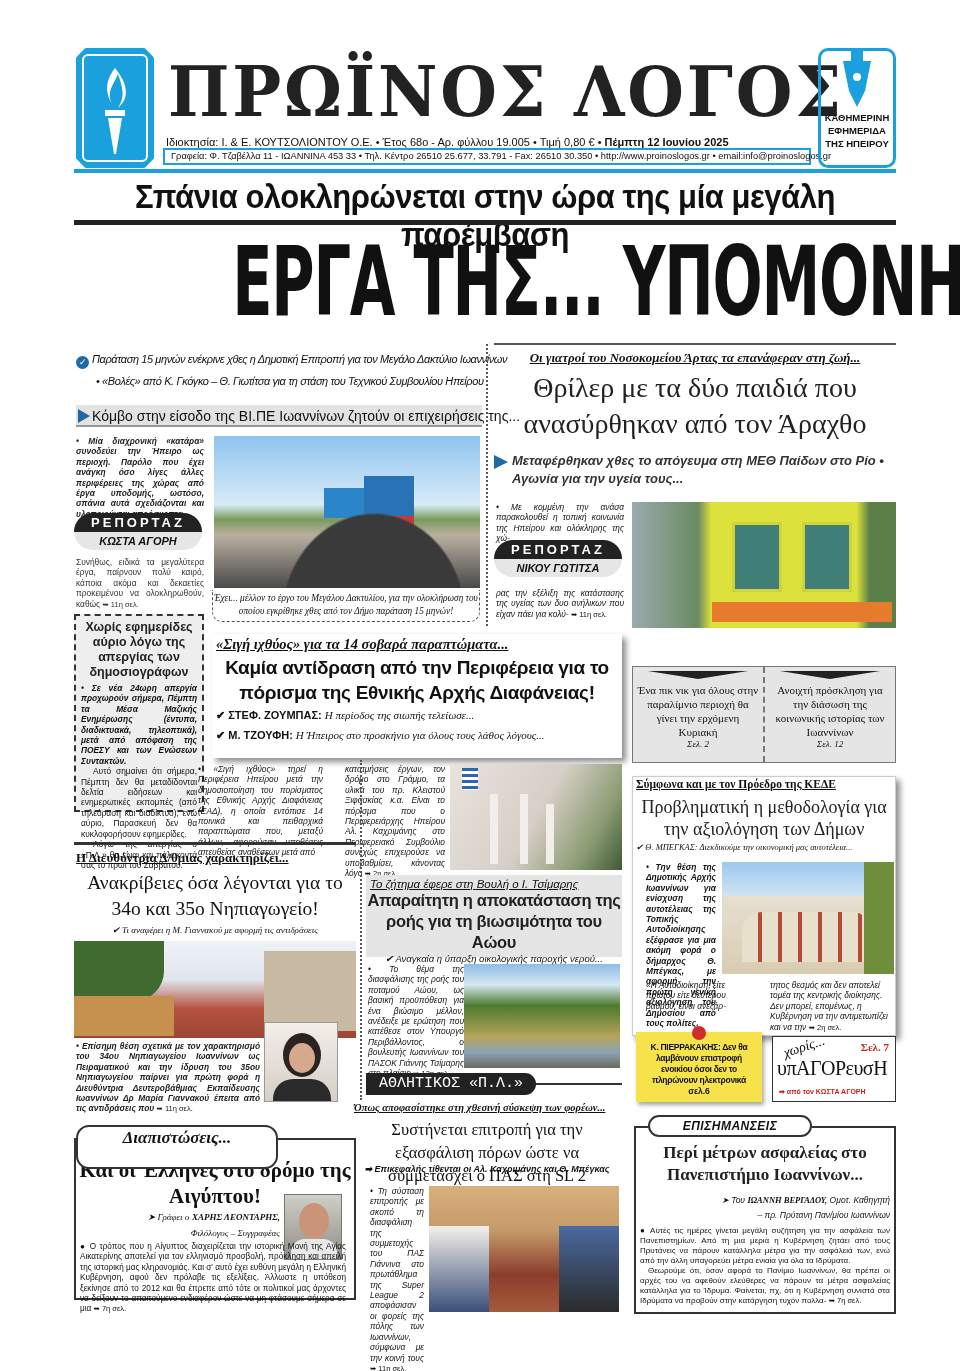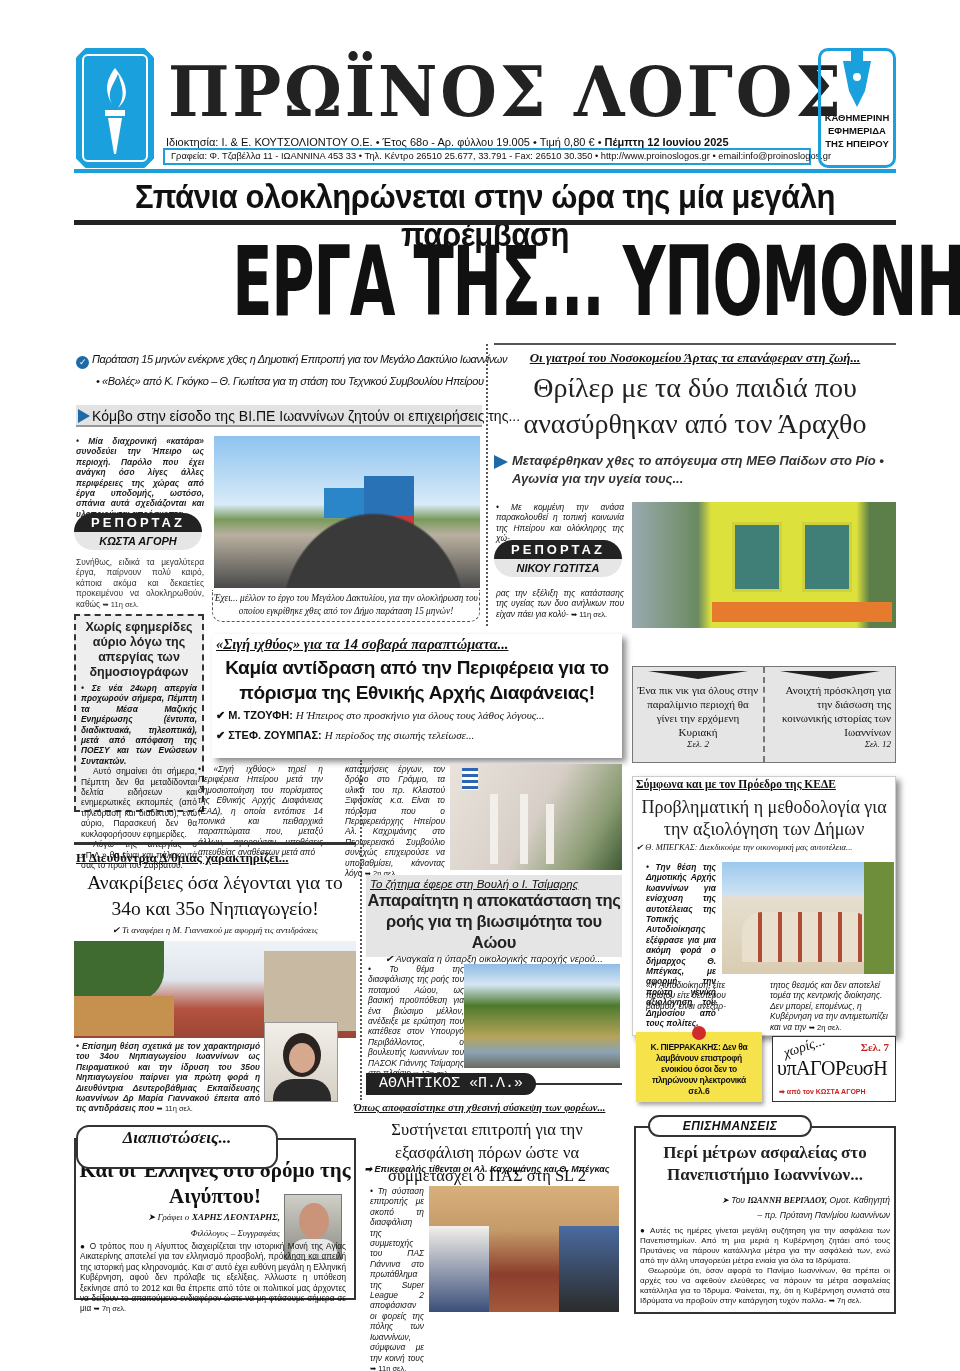--- a/index.html
+++ b/index.html
@@ -127,41 +127,41 @@
 <div class="abs" style="left:74px;top:614px;width:130px;height:198px;border:2px dashed #333;background:#eeeeee;padding:4px 5px;">
   <div style="font-size:12.5px;font-weight:bold;text-align:center;line-height:15px;color:#222;">Χωρίς εφημερίδες αύριο λόγω της απεργίας των δημοσιογράφων</div>
   <div class="txt8 it b jt" style="margin-top:3px;">• Σε νέα 24ωρη απεργία προχωρούν σήμερα, Πέμπτη τα Μέσα Μαζικής Ενημέρωσης (έντυπα, διαδικτυακά, τηλεοπτικά), μετά από απόφαση της ΠΟΕΣΥ και των Ενώσεων Συντακτών.</div>
   <div class="txt8 jt" style="text-indent:12px;">Αυτό σημαίνει ότι σήμερα, Πέμπτη δεν θα μεταδίδονται δελτία ειδήσεων και ενημερωτικές εκπομπές (από τηλεόραση και διαδίκτυο), ενώ αύριο, Παρασκευή δεν θα κυκλοφορήσουν εφημερίδες.</div>
   <div class="txt8 jt" style="text-indent:12px;">Λόγω της απεργίας ο «Π.Λ.» θα είναι και πάλι κοντά σας το πρωί του Σαββάτου.</div>
 </div>
 
 <div class="abs shadow" style="left:212px;top:634px;width:410px;height:124px;background:#fff;">
   <div class="serif it b u" style="font-size:14.5px;padding:2px 4px;white-space:nowrap;">«Σιγή ιχθύος» για τα 14 σοβαρά παραπτώματα...</div>
   <div class="b ctr" style="font-size:19px;line-height:25px;letter-spacing:-0.3px;">Καμία αντίδραση από την Περιφέρεια για το πόρισμα της Εθνικής Αρχής Διαφάνειας!</div>
+  <div style="font-size:11px;line-height:20px;padding-left:4px;white-space:nowrap;"><b>✔ ΣΤΕΦ. ΖΟΥΜΠΑΣ:</b> <span class="serif it">Η περίοδος της σιωπής τελείωσε...</span></div>
   <div style="font-size:11px;line-height:20px;padding-left:4px;white-space:nowrap;"><b>✔ Μ. ΤΖΟΥΦΗ:</b> <span class="serif it">Η Ήπειρος στο προσκήνιο για όλους τους λάθος λόγους...</span></div>
-  <div style="font-size:11px;line-height:20px;padding-left:4px;white-space:nowrap;"><b>✔ ΣΤΕΦ. ΖΟΥΜΠΑΣ:</b> <span class="serif it">Η περίοδος της σιωπής τελείωσε...</span></div>
 </div>
 <div class="abs txt8 it jt" style="left:198px;top:764px;width:125px;">• «Σιγή ιχθύος» τηρεί η Περιφέρεια Ηπείρου μετά την δημοσιοποίηση του πορίσματος της Εθνικής Αρχής Διαφάνειας (ΕΑΔ), η οποία εντόπισε 14 ποινικά και πειθαρχικά παραπτώματα που, μεταξύ άλλων, αφορούσαν υποθέσεις απευθείας αναθέσεων μετά από</div>
 <div class="abs txt8 it jt" style="left:345px;top:764px;width:100px;">
   <span>κατατμήσεις έργων, τον δρόμο στο Γράμμο, τα υλικά του πρ. Κλειστού Ξιφασκίας κ.α. Είναι το πόρισμα που ο Περιφερειάρχης Ηπείρου Αλ. Καχριμάνης στο Περιφερειακό Συμβούλιο συνεχώς επιχειρούσε να υποβαθμίσει, κάνοντας λόγο</span> <span class="ref">➥ 2η σελ.</span>
 </div>
 <div class="abs photo" style="left:450px;top:764px;width:172px;height:106px;background:linear-gradient(120deg,#e9e3dc 0%,#d7cfc7 50%,#8a9b72 80%,#3e5a35 100%);">
   <div style="position:absolute;left:12px;top:4px;width:16px;height:22px;background:repeating-linear-gradient(#2d64b5 0 3px,#fff 3px 6px);"></div>
   <div style="position:absolute;left:40px;top:30px;width:8px;height:70px;background:#f2eeea;"></div>
   <div style="position:absolute;left:70px;top:30px;width:8px;height:70px;background:#f2eeea;"></div>
   <div style="position:absolute;left:96px;top:40px;width:8px;height:60px;background:#f2eeea;"></div>
 </div>
 
 <div class="abs grey-box" style="left:632px;top:666px;width:264px;height:97px;border:1px solid #777;display:flex;">
   <div style="flex:1;border-right:2px dashed #777;padding:4px 4px;text-align:center;">
     <div style="margin:0 auto 4px;width:0;height:0;border-left:50px solid transparent;border-right:50px solid transparent;border-top:8px solid #222;"></div>
     <div class="serif" style="font-size:11px;line-height:14px;">Ένα πικ νικ για όλους στην παραλίμνιο περιοχή θα γίνει την ερχόμενη Κυριακή</div>
     <div class="serif it" style="font-size:9px;">Σελ. 2</div>
   </div>
-  <div style="flex:1;padding:4px 4px;text-align:right;">
+  <div style="flex:1;padding:4px 4px;text-align:center;">
     <div style="margin:0 auto 4px;width:0;height:0;border-left:50px solid transparent;border-right:50px solid transparent;border-top:8px solid #222;"></div>
     <div class="serif" style="font-size:11px;line-height:14px;">Ανοιχτή πρόσκληση για την διάσωση της κοινωνικής ιστορίας των Ιωαννίνων</div>
     <div class="serif it" style="font-size:9px;">Σελ. 12</div>
   </div>
 </div>
 
 <div class="abs shadow" style="left:632px;top:776px;width:264px;height:260px;background:#fff;border:1px solid #ccc;"></div>
 <div class="abs serif b u" style="left:636px;top:778px;width:256px;font-size:11.5px;white-space:nowrap;">Σύμφωνα και με τον Πρόεδρο της ΚΕΔΕ</div>
 <div class="abs serif ctr" style="left:636px;top:796px;width:256px;font-size:18px;line-height:22px;color:#222;">Προβληματική η μεθοδολογία για την αξιολόγηση των Δήμων</div>
 <div class="abs serif it" style="left:636px;top:842px;width:256px;font-size:8.5px;white-space:nowrap;">✔ Θ. ΜΠΕΓΚΑΣ: Διεκδικούμε την οικονομική μας αυτοτέλεια...</div>

